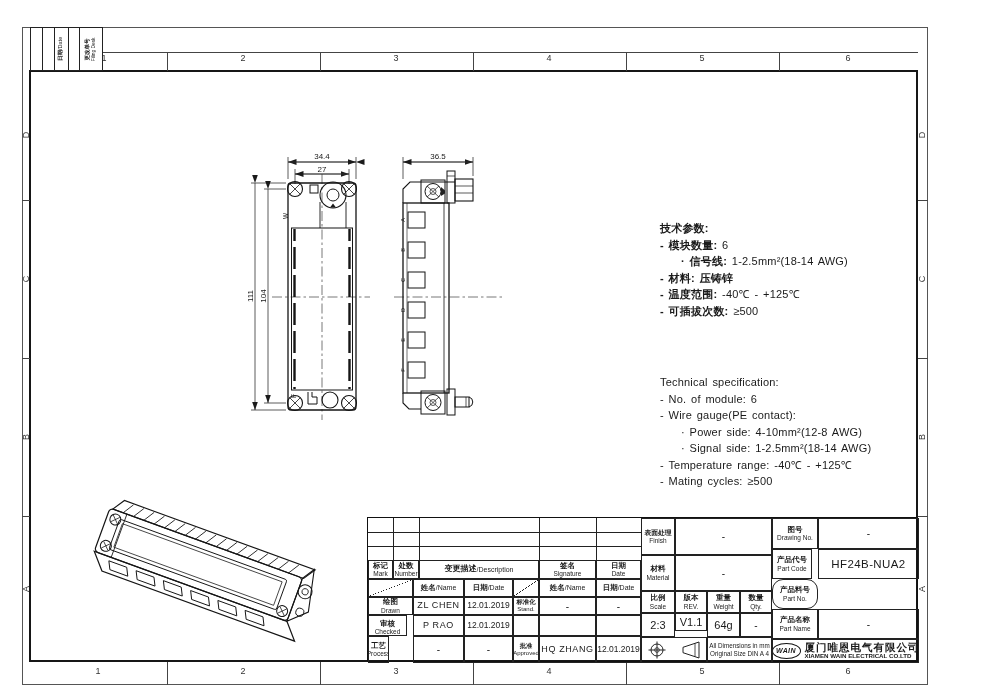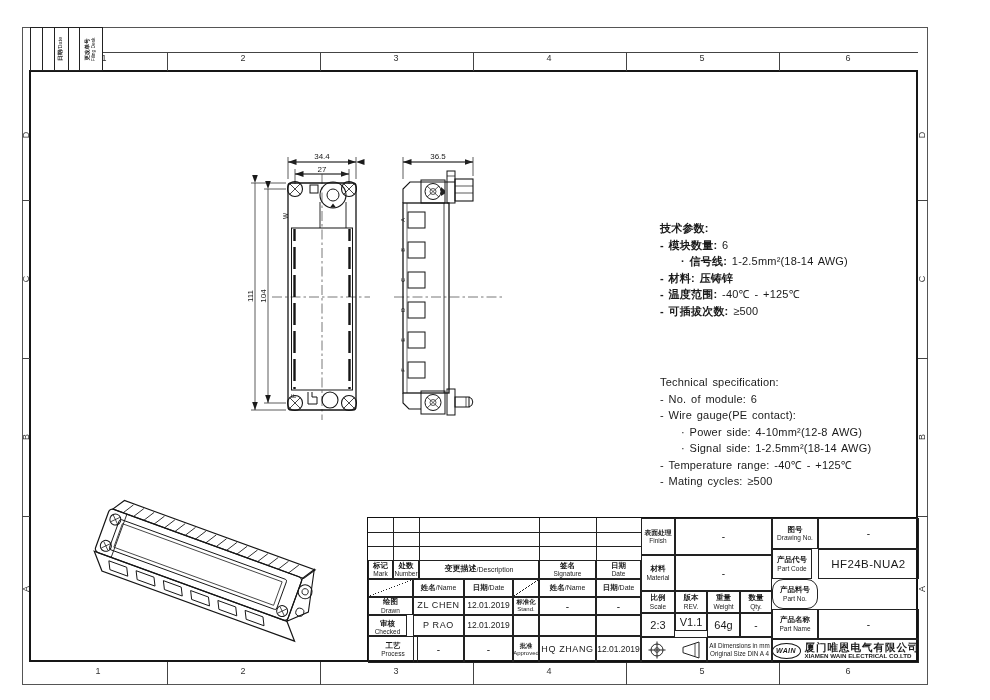--- a/index.html
+++ b/index.html
@@ -333,21 +333,21 @@
     <div class="cell col" style="left:0;top:97px;width:39px;height:21px;justify-content:flex-end;">
       <span class="cnb">审核</span>
         <span class="enl">Checked</span>
     </div>
     <div class="cell nm" style="left:45px;top:97px;width:51px;height:21px;">P RAO</div>
     <div class="cell dt" style="left:96px;top:97px;width:49px;height:21px;">12.01.2019</div>
     <div class="cell" style="left:145px;top:97px;width:26px;height:21px;"></div>
     <div class="cell" style="left:171px;top:97px;width:57px;height:21px;"></div>
     <div class="cell" style="left:228px;top:97px;width:45px;height:21px;"></div>
 
-    <div class="cell col" style="left:0;top:118px;width:50px;height:27px;">
+    <div class="cell col" style="left:0;top:118px;width:21px;height:27px;">
       <span class="cnb">工艺</span>
         <span class="enl">Process</span>
     </div>
     <div class="cell dash" style="left:45px;top:118px;width:51px;height:27px;">-</div>
     <div class="cell dash" style="left:96px;top:118px;width:49px;height:27px;">-</div>
     <div class="cell col" style="left:145px;top:118px;width:26px;height:27px;">
       <span style="font-weight:700;font-size:6.3px;">批准</span>
         <span style="font-size:6px;">Approved</span>
     </div>
     <div class="cell nm" style="left:171px;top:118px;width:57px;height:27px;">HQ ZHANG</div>

